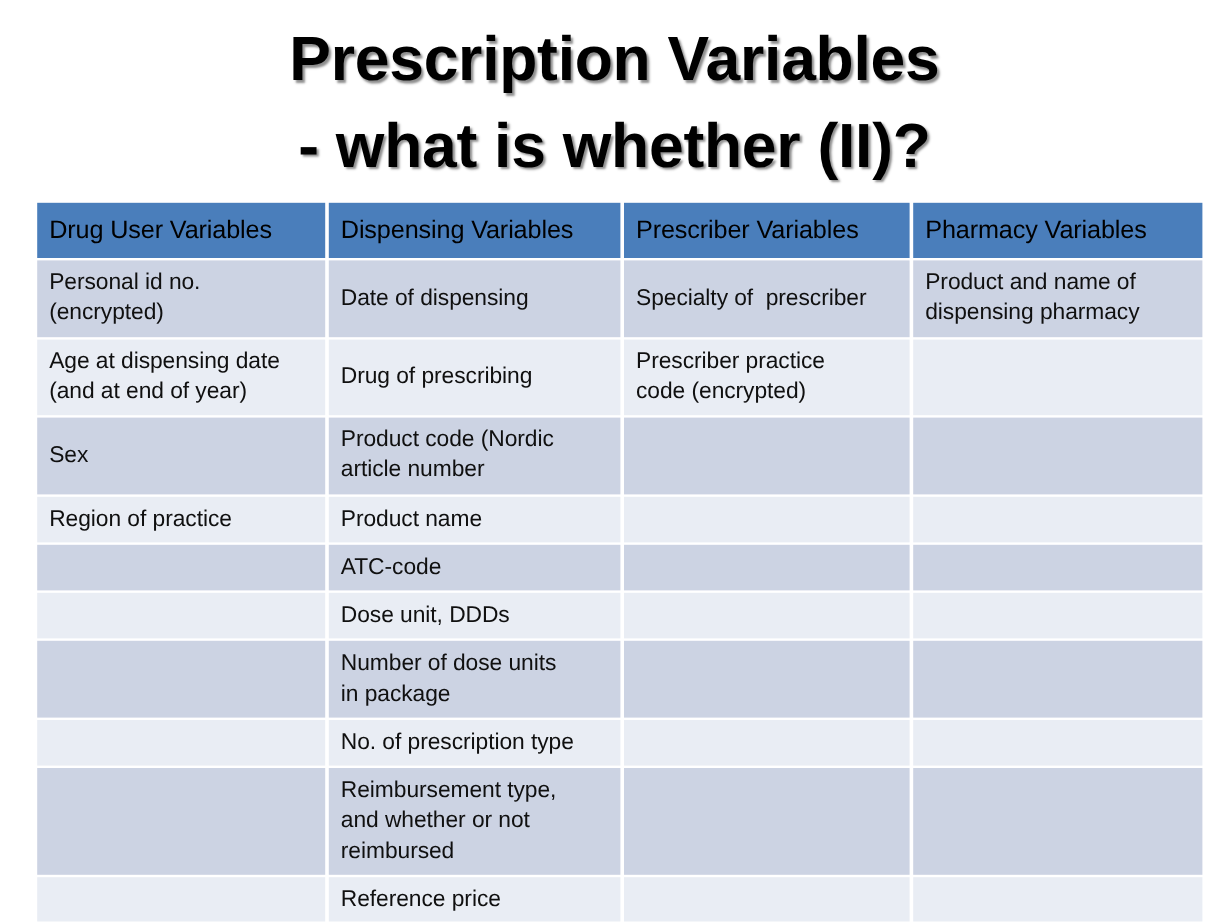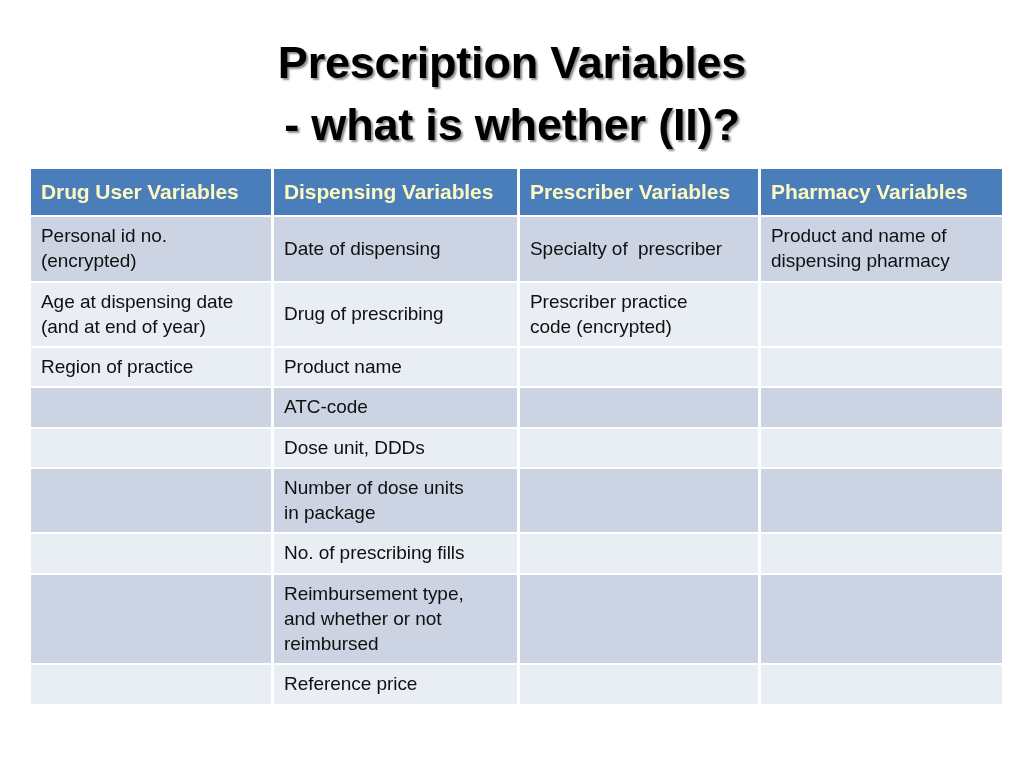--- a/index.html
+++ b/index.html
@@ -19,26 +19,26 @@
     position: relative;
     width: 1024px;
     height: 768px;
     background: #ffffff;
   }
 
   
   .title-block {
     position: absolute;
     left: 0;
-    top: 32px;
+    top: 15px;
     width: 1024px;
     text-align: center;
     color: #000000;
     font-weight: bold;
-    font-size: 45px;
+    font-size: 52px;
     line-height: 1.38;
     letter-spacing: -0.2px;
     text-shadow: 2px 2px 2px rgba(0,0,0,0.45);
   }
   .title-line { display: block; white-space: pre; }
 
   
   .table-wrap {
     position: absolute;
     left: 28px;
@@ -51,23 +51,23 @@
     border-spacing: 3px 2px;
     table-layout: fixed;
   }
   table.vtable col.c1 { width: 240px; }
   table.vtable col.c2 { width: 243px; }
   table.vtable col.c3 { width: 238px; }
   table.vtable col.c4 { width: 241px; }
 
   thead th {
     background: #4a7ebb;
-    color: #fef9c3;
+    color: #000000;
     font-size: 21px;
-    font-weight: bold;
+    font-weight: normal;
     text-align: left;
     padding: 8px 10px 9px 10px;
     height: 29px;
     vertical-align: middle;
     letter-spacing: -0.1px;
   }
 
   tbody td {
     font-size: 19px;
     color: #101010;
@@ -119,20 +119,27 @@
 dispensing pharmacy</td>
           </tr>
           <tr class="band-light">
             <td>Age at dispensing date
 (and at end of year)</td>
             <td>Drug of prescribing</td>
             <td>Prescriber practice
 code (encrypted)</td>
             <td class="empty"></td>
           </tr>
+          <tr class="band-dark">
+            <td>Sex</td>
+            <td>Product code (Nordic
+article number</td>
+            <td class="empty"></td>
+            <td class="empty"></td>
+          </tr>
           <tr class="band-light">
             <td>Region of practice</td>
             <td>Product name</td>
             <td class="empty"></td>
             <td class="empty"></td>
           </tr>
           <tr class="band-dark">
             <td class="empty"></td>
             <td>ATC-code</td>
             <td class="empty"></td>
@@ -146,21 +153,21 @@
           </tr>
           <tr class="band-dark">
             <td class="empty"></td>
             <td>Number of dose units
 in package</td>
             <td class="empty"></td>
             <td class="empty"></td>
           </tr>
           <tr class="band-light">
             <td class="empty"></td>
-            <td>No. of prescribing fills</td>
+            <td>No. of prescription type</td>
             <td class="empty"></td>
             <td class="empty"></td>
           </tr>
           <tr class="band-dark">
             <td class="empty"></td>
             <td>Reimbursement type,
 and whether or not
 reimbursed</td>
             <td class="empty"></td>
             <td class="empty"></td>

